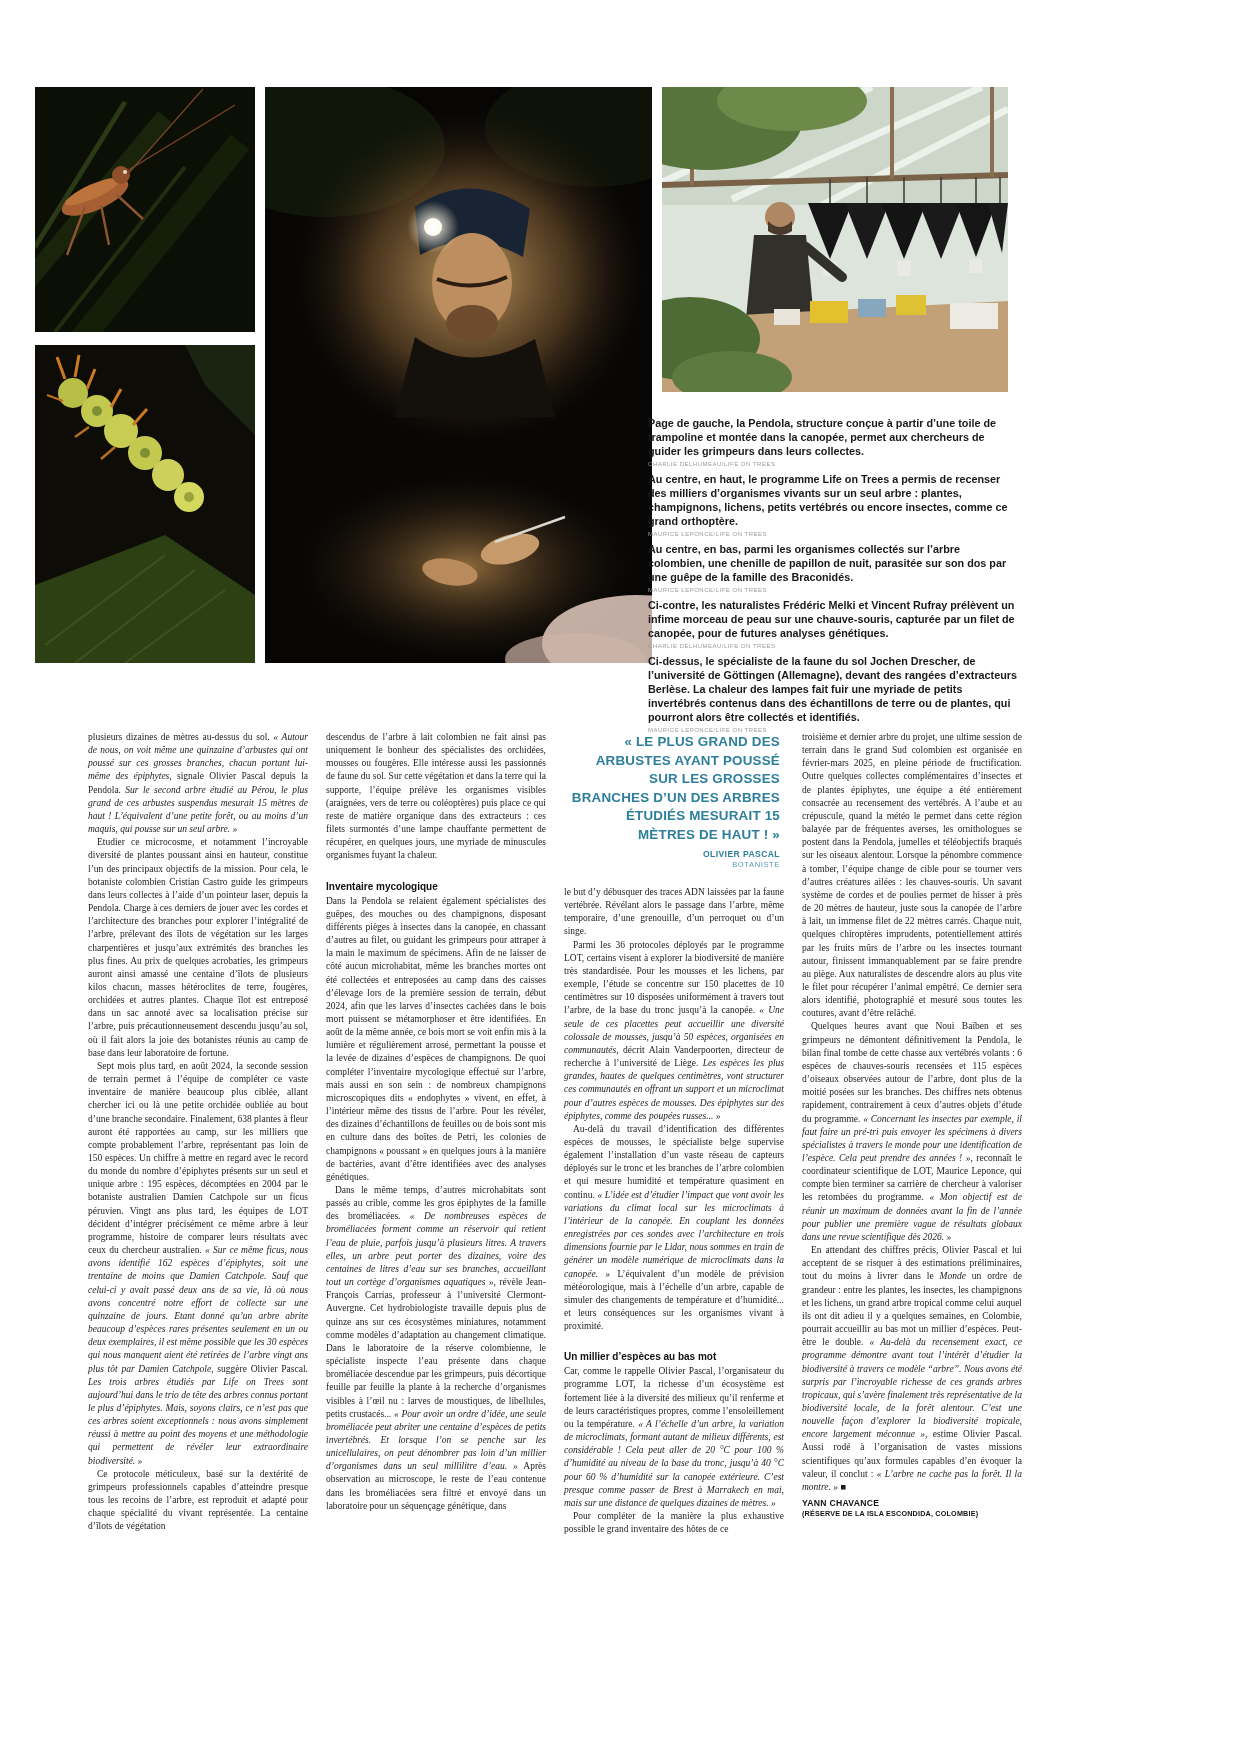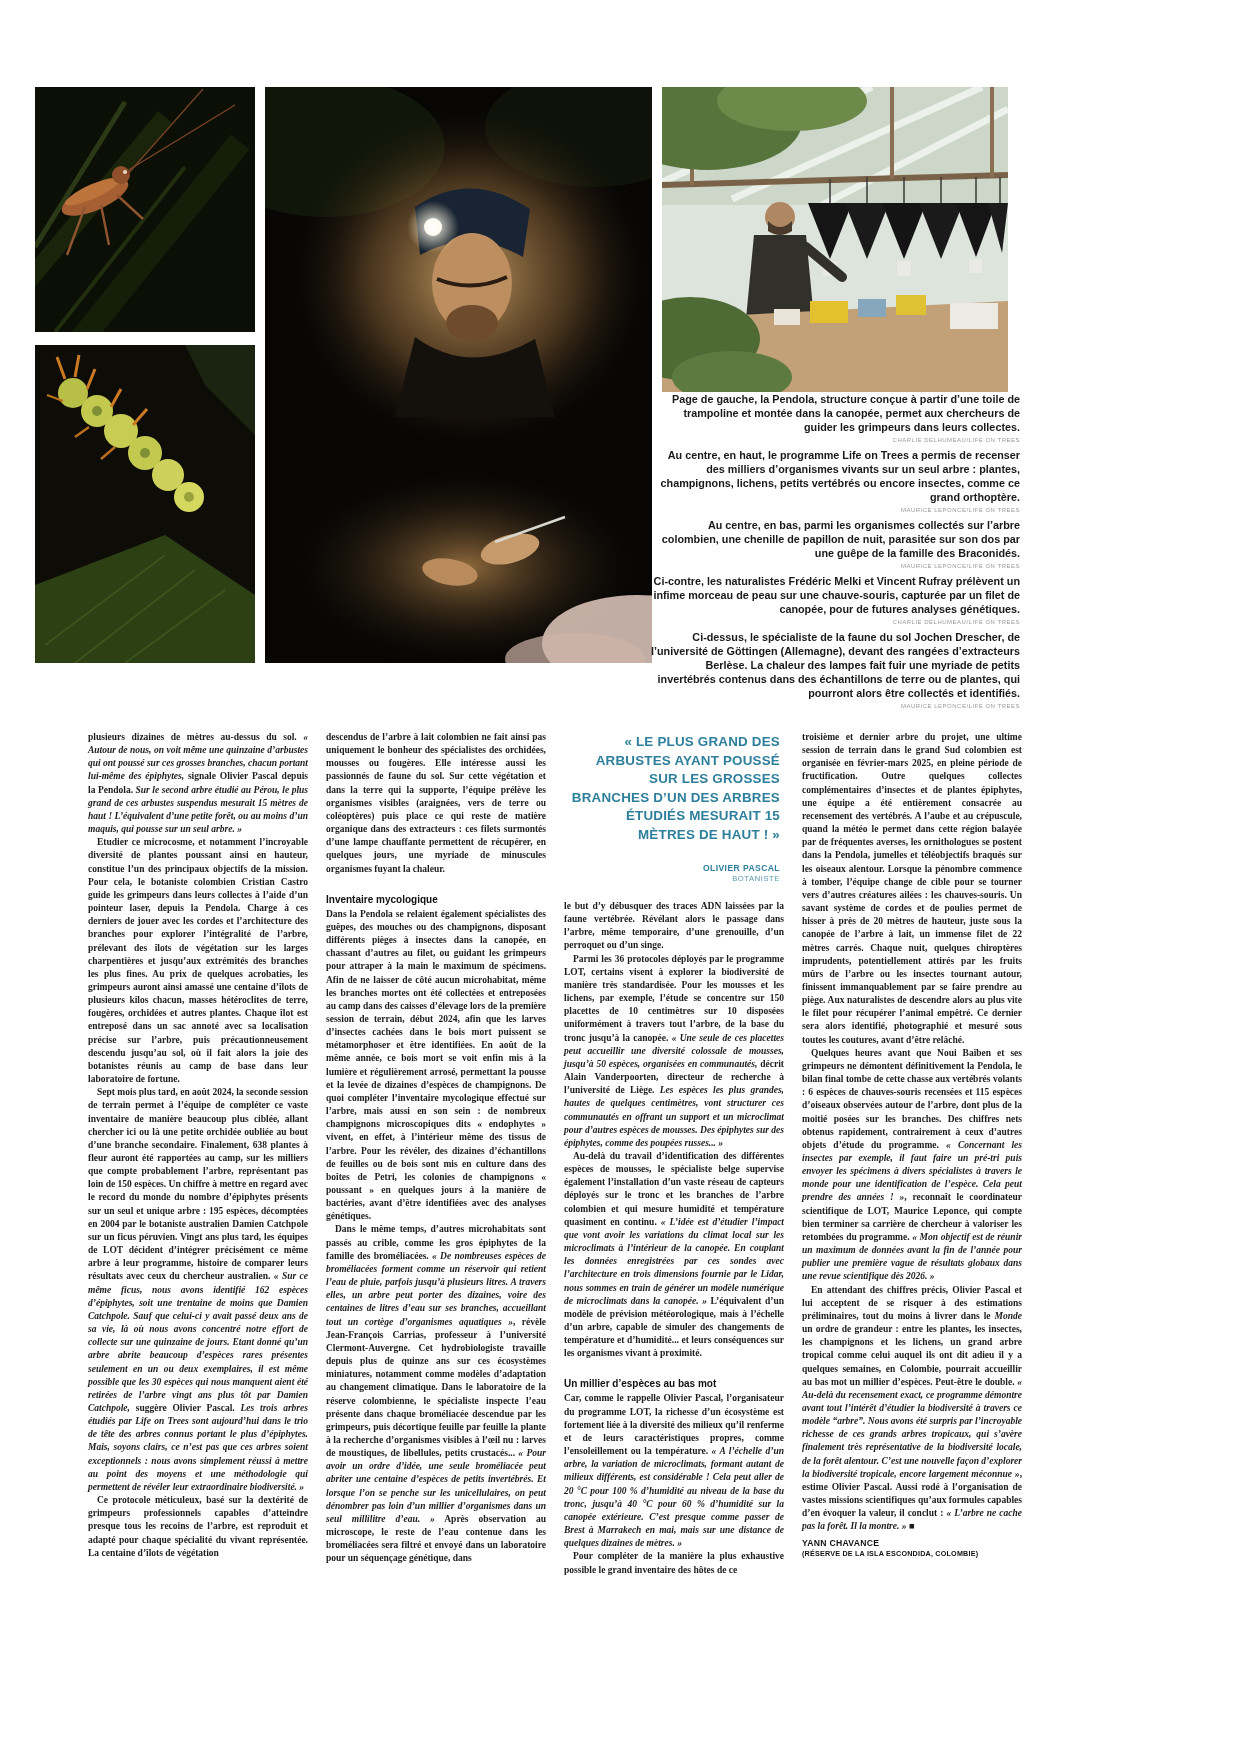--- a/index.html
+++ b/index.html
@@ -5,33 +5,33 @@
   html,body{margin:0;padding:0;background:#e9e9e9;}
   .page{position:relative;width:1242px;height:1754px;margin:0 auto;background:#ffffff;overflow:hidden;
         font-family:"Liberation Serif",serif;color:#1c1c1c;}
   .photo{position:absolute;overflow:hidden;}
   .photo svg{display:block;width:100%;height:100%;}
   #photo-cricket{left:35px;top:87px;width:220px;height:245px;}
   #photo-caterpillar{left:35px;top:345px;width:220px;height:318px;}
   #photo-researcher{left:265px;top:87px;width:387px;height:576px;}
   #photo-greenhouse{left:662px;top:87px;width:346px;height:305px;}
 
-  .captions{position:absolute;left:648px;top:392px;width:372px;text-align:right;}
+  .captions{position:absolute;left:648px;top:416px;width:372px;text-align:left;}
   .caption-text{margin:0;font:700 10.8px/14px "Liberation Sans",sans-serif;color:#191919;}
   .caption-credit{margin:2px 0 4px;font:400 6px/8px "Liberation Sans",sans-serif;color:#9a9a9a;letter-spacing:.5px;}
 
   .columns{position:absolute;left:88px;top:731px;width:934px;display:flex;gap:18px;}
   .col{flex:0 0 220px;width:220px;}
-  .para{margin:0;font-size:9.5px;line-height:13.15px;text-align:justify;font-weight:bold;}
+  .para{margin:0;font-size:9.5px;line-height:13.15px;text-align:justify;}
   .para.indent{text-indent:9px;}
   .it{font-style:italic;}
   .subhead{margin:17px 0 2px;font:700 10px/13px "Liberation Sans",sans-serif;color:#111;}
   .pullquote{margin:2px 4px 16px;text-align:right;color:var(--accent,#2e7f9c);}
   .pq-text{font:700 13.4px/18.5px "Liberation Sans",sans-serif;letter-spacing:.2px;}
-  .pq-author{margin-top:19px;font:700 8.6px/11px "Liberation Sans",sans-serif;letter-spacing:.4px;}
+  .pq-author{margin-top:5px;font:700 8.6px/11px "Liberation Sans",sans-serif;letter-spacing:.4px;}
   .pq-role{font:400 7.6px/10px "Liberation Sans",sans-serif;letter-spacing:.6px;opacity:.8;}
   .byline{margin-top:4px;text-align:left;}
   .byl-author{font:700 8.6px/11px "Liberation Sans",sans-serif;color:#111;letter-spacing:.3px;}
   .byl-loc{font:700 7.2px/10px "Liberation Sans",sans-serif;color:#111;letter-spacing:.2px;}
 </style>
 </head>
 <body>
 
 <div class="page">
 

